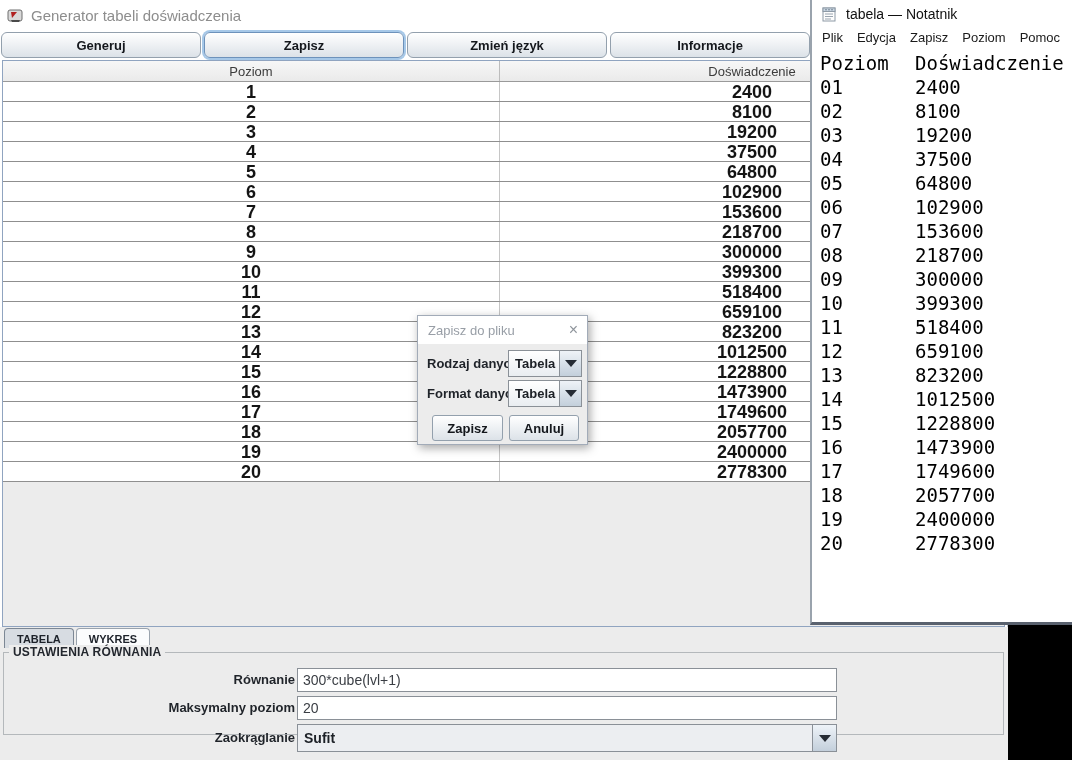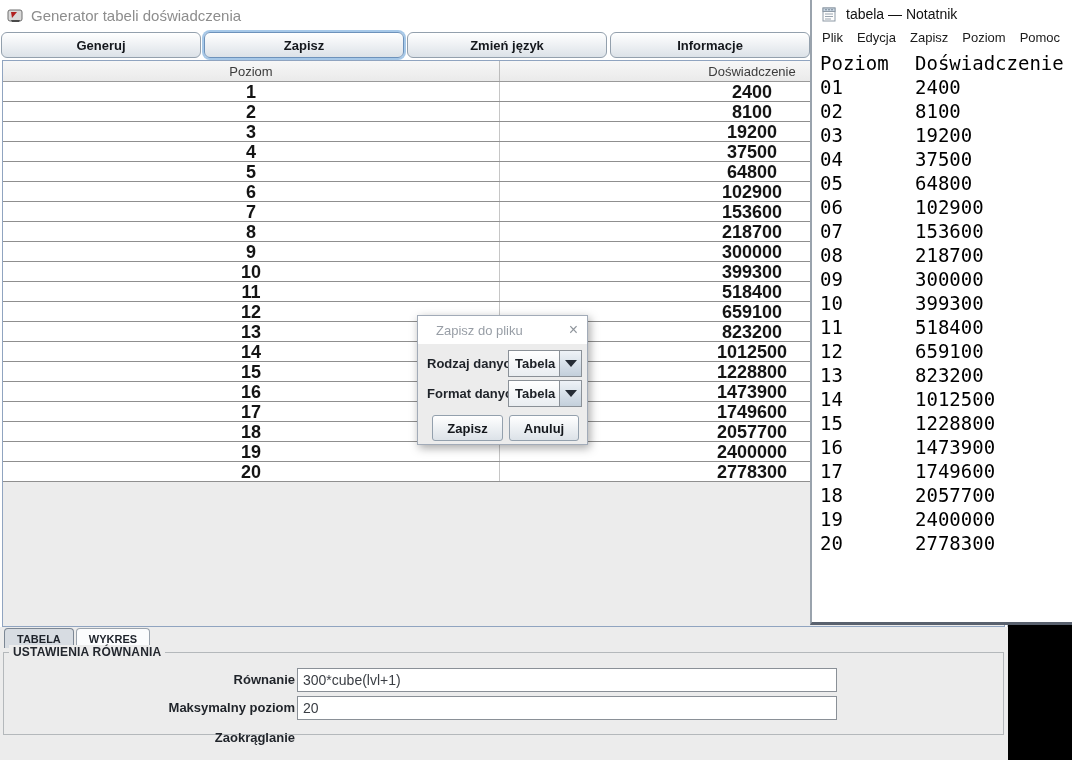--- a/index.html
+++ b/index.html
@@ -68,21 +68,21 @@
   .combo .ca{width:23px;border-left:1px solid #8a9097;background:linear-gradient(#eef3f8,#c3cfdb);display:flex;align-items:center;justify-content:center;}
   .tri{width:0;height:0;border-left:6px solid transparent;border-right:6px solid transparent;border-top:7px solid #252b34;}
   .combo-settings{position:absolute;left:293px;top:0;width:540px;height:28px;}
   .combo-settings .cf{background:#eceef1;}
   
   #dialog{
     position:absolute;left:417px;top:315px;width:171px;height:130px;z-index:3;
     background:#ececec;border:1px solid #a2abb8;box-sizing:border-box;
     box-shadow:2px 3px 9px rgba(0,0,0,.35);
   }
-  .dtitle{height:28px;background:#fff;display:flex;align-items:center;padding-left:8px;}
+  .dtitle{height:28px;background:#fff;display:flex;align-items:center;}
   .dtitle .dt{flex:1;font-size:13px;color:#989ea6;padding-left:10px;}
   .dclose{font-size:16px;color:#8f959c;padding:0 9px;line-height:28px;}
   .drow{position:absolute;left:0;right:0;height:27px;}
   .drow label{position:absolute;left:9px;top:0;font-size:13px;font-weight:bold;color:#1f2329;line-height:27px;}
   .dcombo{position:absolute;left:90px;top:0;width:74px;height:27px;}
   .dcombo .cf{background:linear-gradient(#ffffff,#e9edf1);font-size:13px;}
   .dcombo .ca{width:21px;}
   .dbuttons{position:absolute;left:0;top:99px;right:0;height:27px;}
   .dbtn{position:absolute;height:26px;}
   
@@ -227,20 +227,26 @@
         <div class="tfield">300*cube(lvl+1)</div>
       </div>
 
       <div class="frow" style="top:43px;height:24px;">
         <label>Maksymalny poziom</label>
         <div class="tfield">20</div>
       </div>
 
       <div class="frow" style="top:71px;height:28px;">
         <label style="line-height:28px;">Zaokrąglanie</label>
+        <div class="combo combo-settings">
+          <div class="cf">Sufit</div>
+          <div class="ca">
+              <i class="tri"></i>
+            </div>
+        </div>
       </div>
     </div>
   </div>
 </div>
 
 <div id="dialog">
   <div class="dtitle">
     <span class="dt">Zapisz do pliku</span>
     <span class="dclose">×</span>
   </div>

